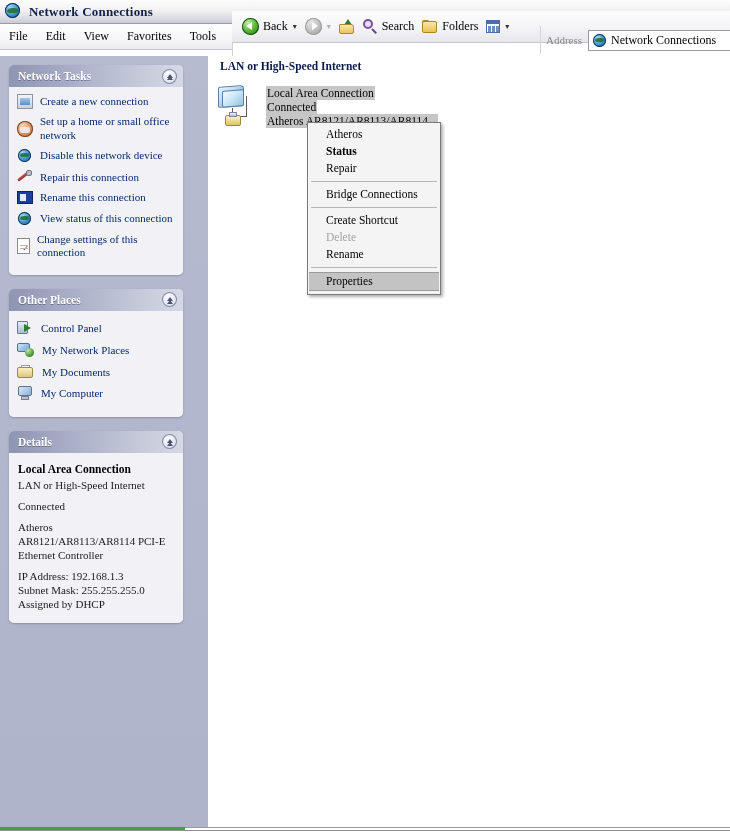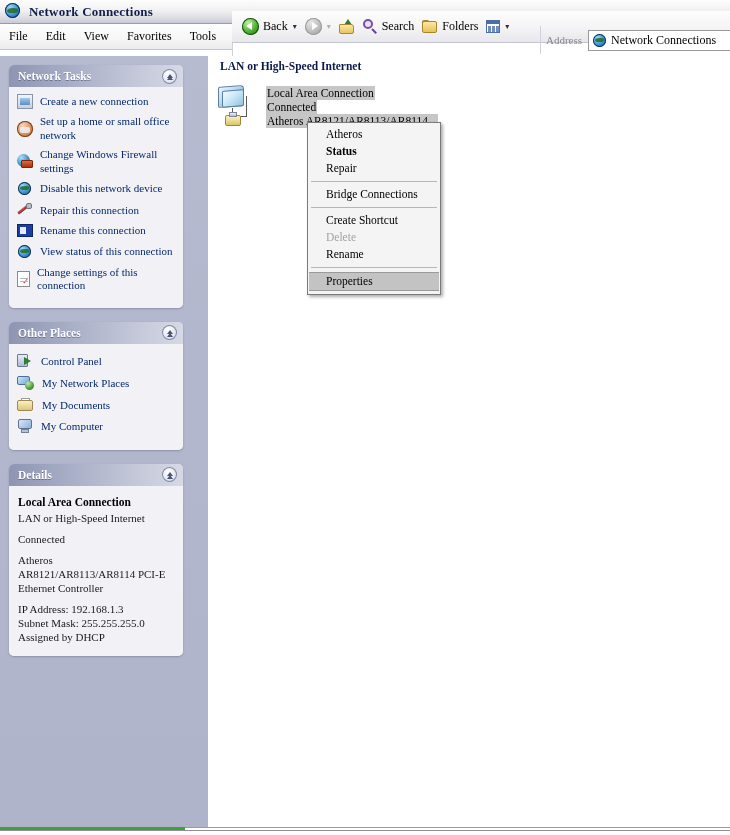--- a/index.html
+++ b/index.html
@@ -362,27 +362,20 @@
       <div class="panel-body">
         <div class="task">
           <span class="task-ic ic-newconn"></span>
           <span class="task-lbl">Create a new connection</span>
         </div>
         <div class="task">
           <span class="task-ic ic-homenet"></span>
           <span class="task-lbl">Set up a home or small office network</span>
         </div>
         <div class="task">
-          <span class="task-ic ic-firewall">
-              <span class="gl"></span>
-              <span class="br"></span>
-            </span>
-          <span class="task-lbl">Change Windows Firewall settings</span>
-        </div>
-        <div class="task">
           <span class="task-ic">
               <span class="globe sm" style="position:absolute;left:1px;top:1px;"></span>
             </span>
           <span class="task-lbl">Disable this network device</span>
         </div>
         <div class="task">
           <span class="task-ic ic-repair">
               <span class="h"></span>
               <span class="g"></span>
             </span>

